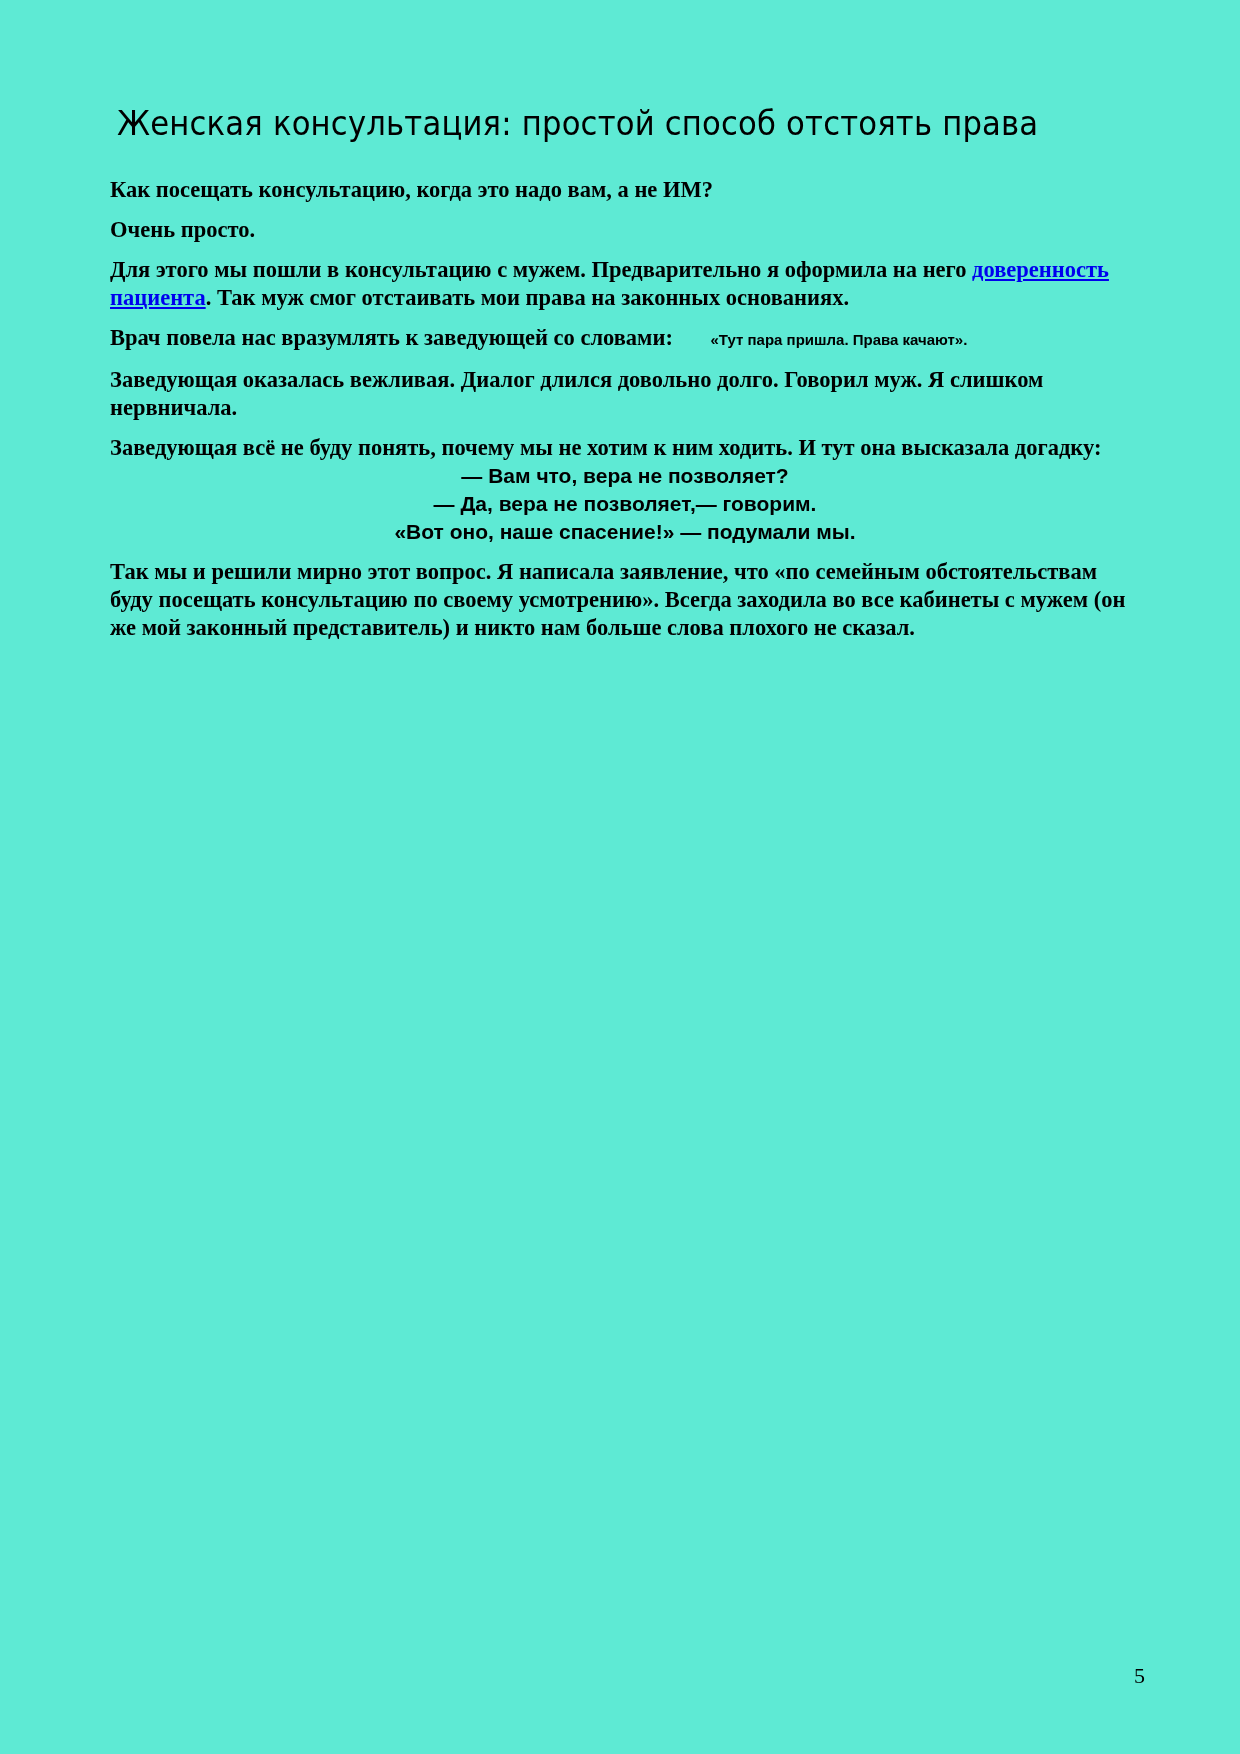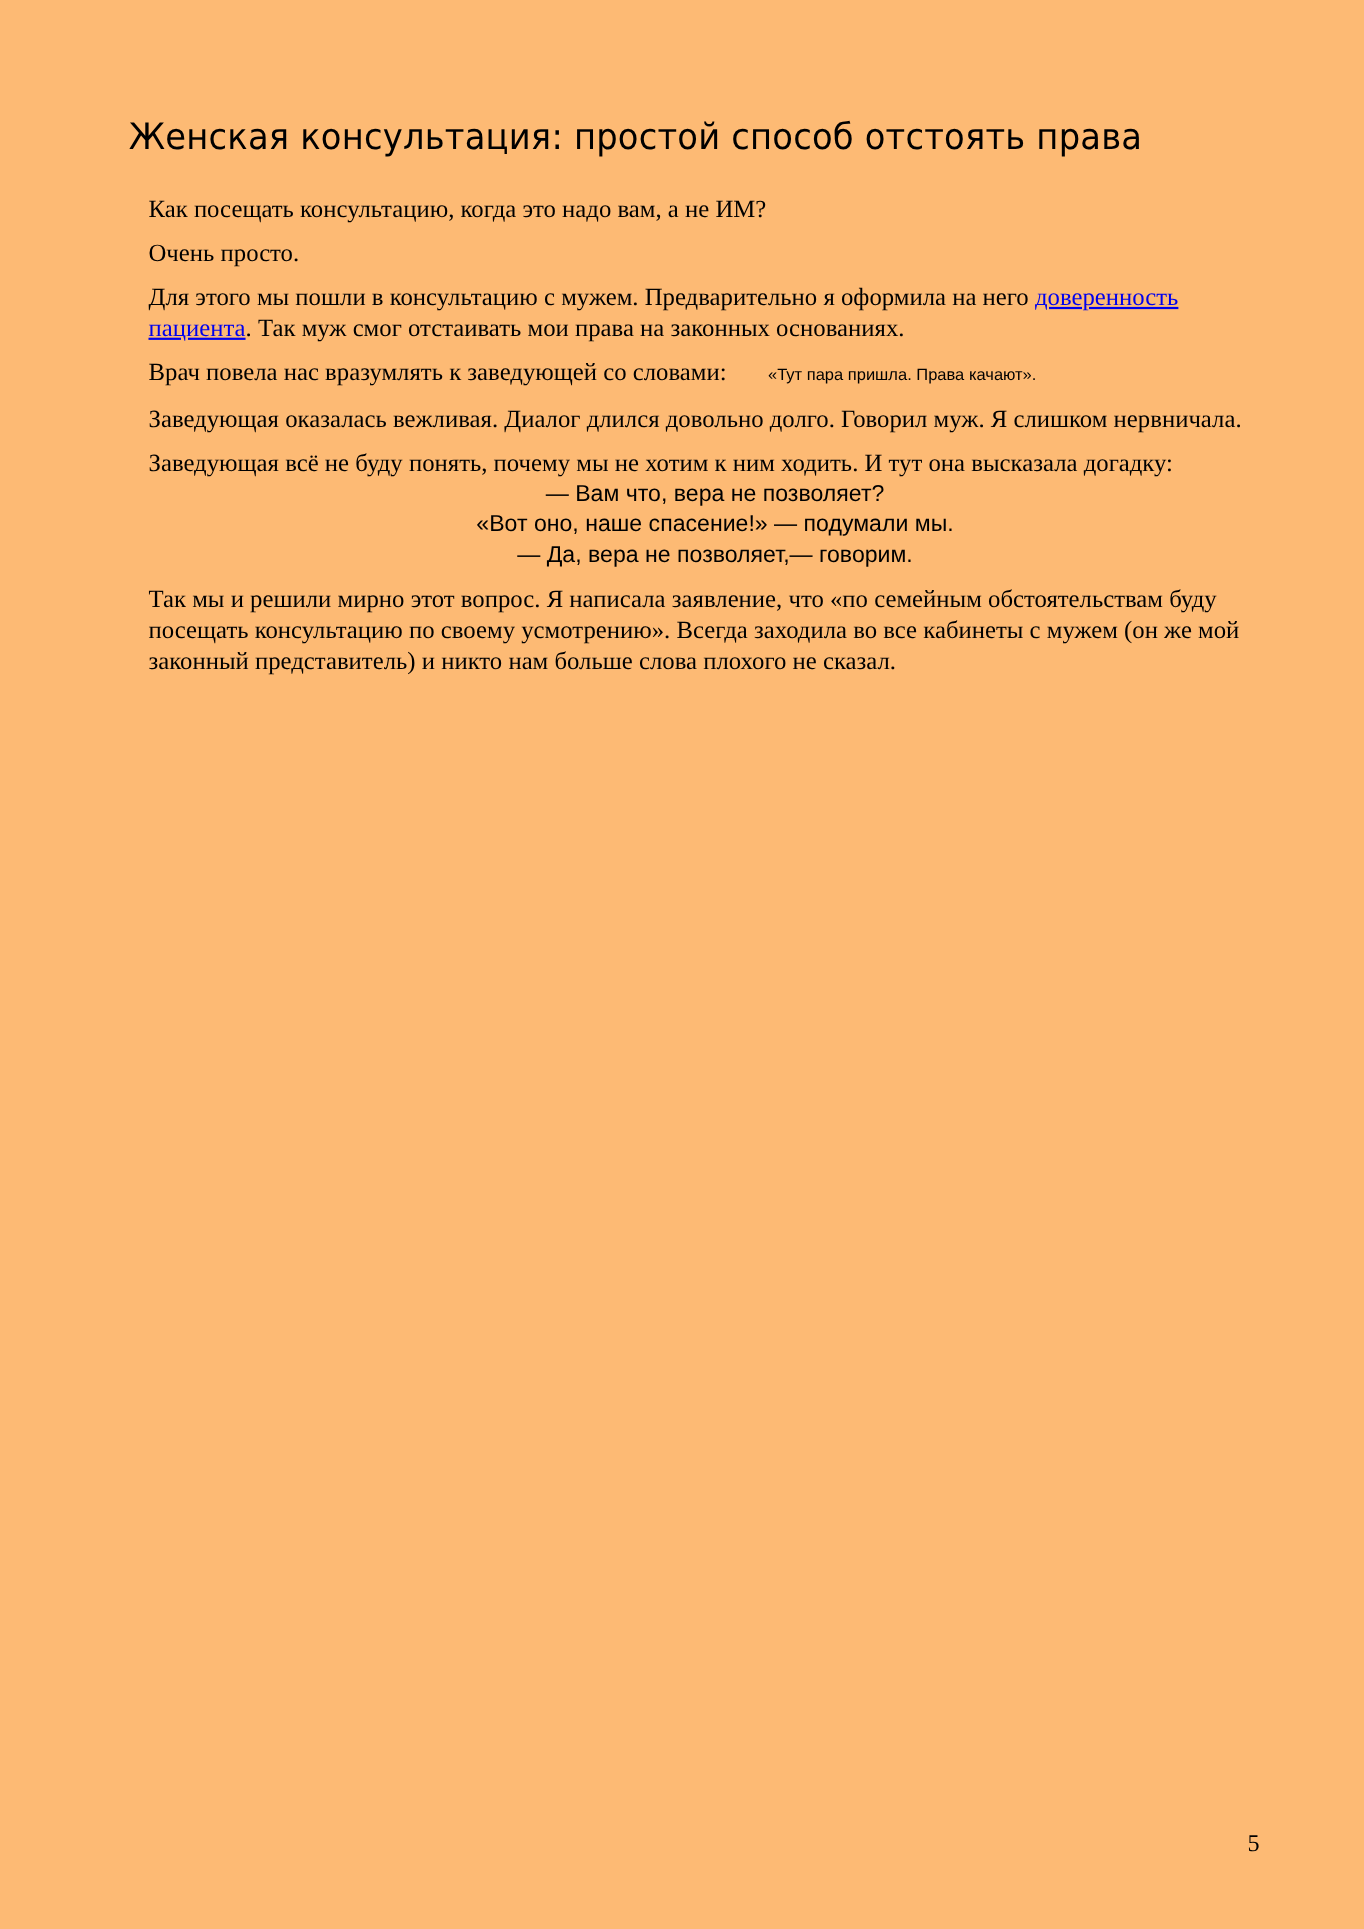--- a/index.html
+++ b/index.html
@@ -1,26 +1,26 @@
 <!DOCTYPE html>
 <html><head>
 <meta charset="utf-8">
 <style>
   html, body { margin: 0; padding: 0; background: #ffffff; }
   body { width: 1240px; height: 1754px; position: relative; overflow: hidden; color: #000; }
-  .page { position: absolute; left: 0; top: 0; width: 1240px; height: 1754px; background: #fdba74; }
+  .page { position: absolute; left: 0; top: 0; width: 1240px; height: 1754px; background: #5eead4; }
   .title {
     position: absolute; left: 117px; top: 104px;
     font-family: "DejaVu Sans", sans-serif; font-size: 33px; font-weight: normal;
     letter-spacing: 0.2px; margin: 0; white-space: nowrap;
     transform: scaleX(0.93); transform-origin: left top;
   }
   .body {
-    position: absolute; left: 135px; top: 176px; width: 1030px;
-    font-family: "Liberation Serif", serif; font-size: 22.5px; line-height: 28px;
+    position: absolute; left: 110px; top: 176px; width: 1030px;
+    font-family: "Liberation Serif", serif; font-size: 22.5px; line-height: 28px; font-weight: bold;
   }
   .body p { margin: 0 0 12px 0; }
   .sans { font-family: "Liberation Sans", sans-serif; font-size: 15px; margin-left: 32px; }
   .dialog { font-family: "Liberation Sans", sans-serif; font-size: 21px; line-height: 28px; text-align: center; }
   .link { color: #0000ee; text-decoration: underline; cursor: pointer; }
   .pnum {
     position: absolute; left: 1134px; top: 1663px;
     font-family: "Liberation Serif", serif; font-size: 22px;
   }
 </style>
@@ -33,21 +33,21 @@
   <div class="body">
     <p>Как посещать консультацию, когда это надо вам, а не ИМ?</p>
     <p>Очень просто.</p>
     <p><span>Для этого мы пошли в консультацию с мужем. Предварительно я оформила на него </span><a class="link">доверенность пациента</a><span>. Так муж смог отстаивать мои права на законных основаниях.</span></p>
     <p><span>Врач повела нас вразумлять к заведующей со словами: </span><span class="sans">«Тут пара пришла. Права качают».</span></p>
     <p>Заведующая оказалась вежливая. Диалог длился довольно долго. Говорил муж. Я слишком нервничала.</p>
     <p>
       <span>Заведующая всё не буду понять, почему мы не хотим к ним ходить. И тут она высказала догадку:</span>
       <span class="dialog" style="display:block">
         <span style="display:block">— Вам что, вера не позволяет?</span>
+        <span style="display:block">— Да, вера не позволяет,— говорим.</span>
         <span style="display:block">«Вот оно, наше спасение!» — подумали мы.</span>
-        <span style="display:block">— Да, вера не позволяет,— говорим.</span>
       </span>
     </p>
     <p>Так мы и решили мирно этот вопрос. Я написала заявление, что «по семейным обстоятельствам буду посещать консультацию по своему усмотрению». Всегда заходила во все кабинеты с мужем (он же мой законный представитель) и никто нам больше слова плохого не сказал.</p>
   </div>
 
   <div class="pnum">5</div>
 </div>
 
 </body></html>

